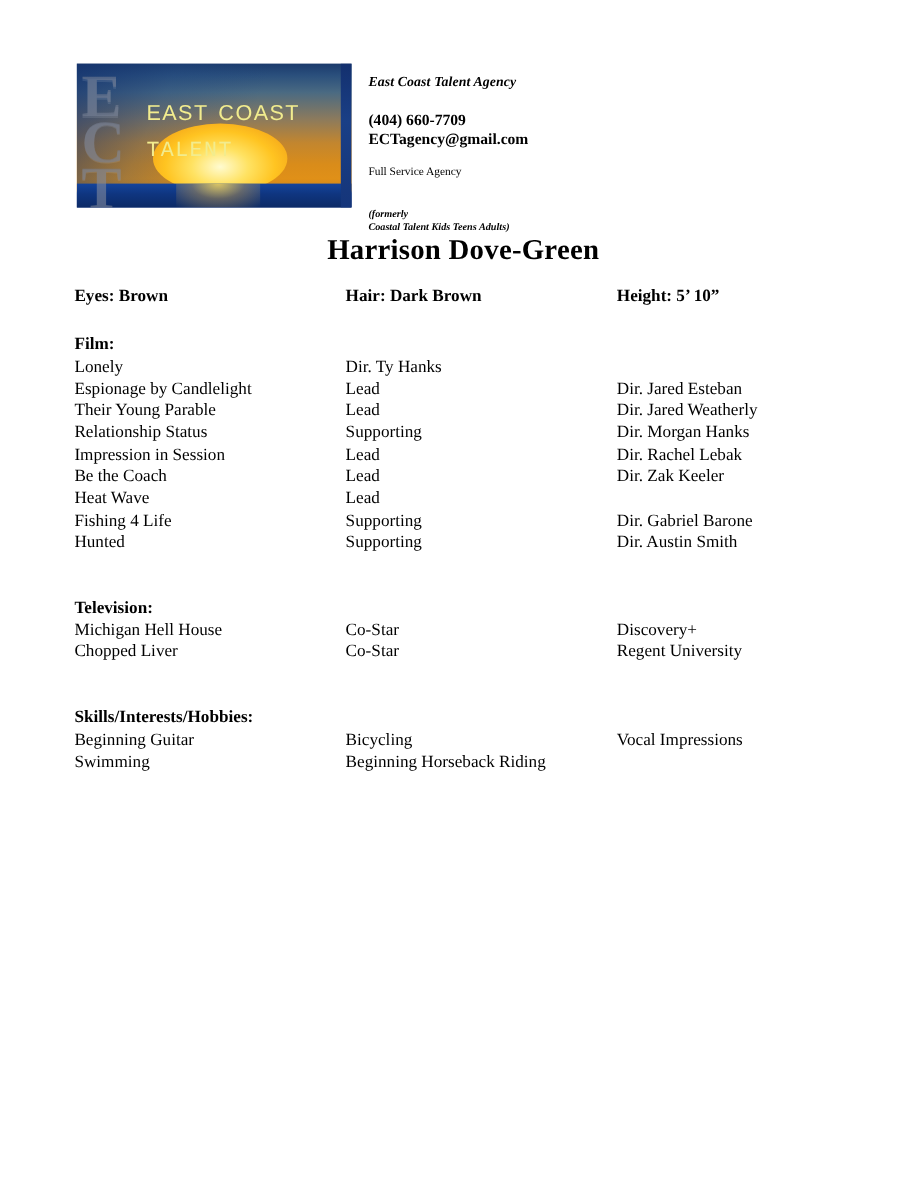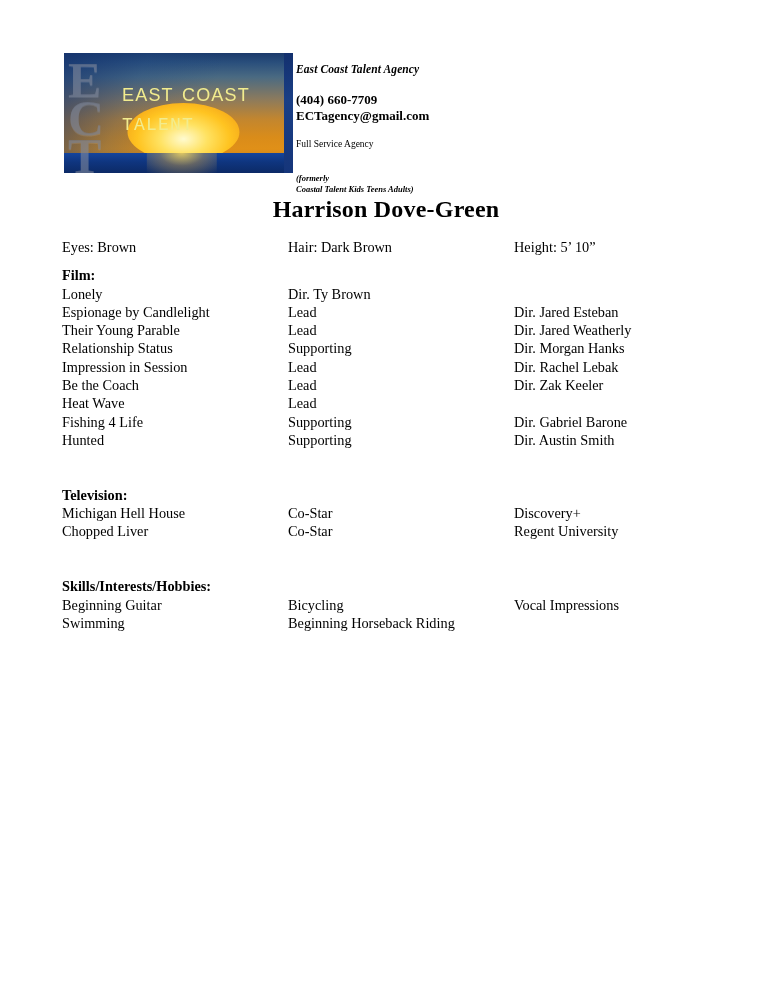--- a/index.html
+++ b/index.html
@@ -123,21 +123,21 @@
     text-transform: lowercase;
     font-size: 25px;
     line-height: 31px;
     letter-spacing: 1.2px;
   }
   .logo-title .l2 { display: block; font-family: Liberation Mono, monospace; }
 
   
   .contact {
     position: absolute;
-    left: 232px;
+    left: 243px;
     top: 9px;
     width: 320px;
   }
   .contact .agency-name {
     font-weight: bold;
     font-style: italic;
     font-size: 11.5px;
     line-height: 14px;
     letter-spacing: 0.1px;
   }
@@ -184,21 +184,21 @@
   }
   .row {
     display: flex;
     line-height: 18.3px;
     font-size: 14.3px;
   }
   .col1 { width: 226px; flex: 0 0 226px; }
   .col2 { width: 226px; flex: 0 0 226px; }
   .col3 { flex: 1 1 auto; }
 
-  .attrs { font-weight: normal; margin-bottom: 10px; }
+  .attrs { font-weight: bold; margin-bottom: 22px; }
   .section-head { font-weight: bold; }
   .spacer { height: 18.3px; }
 </style>
 </head>
 <body>
 
 <div class="header">
 
   <div class="logo">
     <div class="logo-sky"></div>
@@ -242,21 +242,21 @@
   </div>
 
   <div class="row">
     <div class="col1 section-head">Film:</div>
     <div class="col2"></div>
     <div class="col3"></div>
   </div>
 
   <div class="row">
     <div class="col1">Lonely</div>
-    <div class="col3">Dir. Ty Brown</div>
+    <div class="col3">Dir. Ty Hanks</div>
   </div>
   <div class="row">
     <div class="col1">Espionage by Candlelight</div>
     <div class="col2">Lead</div>
     <div class="col3">Dir. Jared Esteban</div>
   </div>
   <div class="row">
     <div class="col1">Their Young Parable</div>
     <div class="col2">Lead</div>
     <div class="col3">Dir. Jared Weatherly</div>

